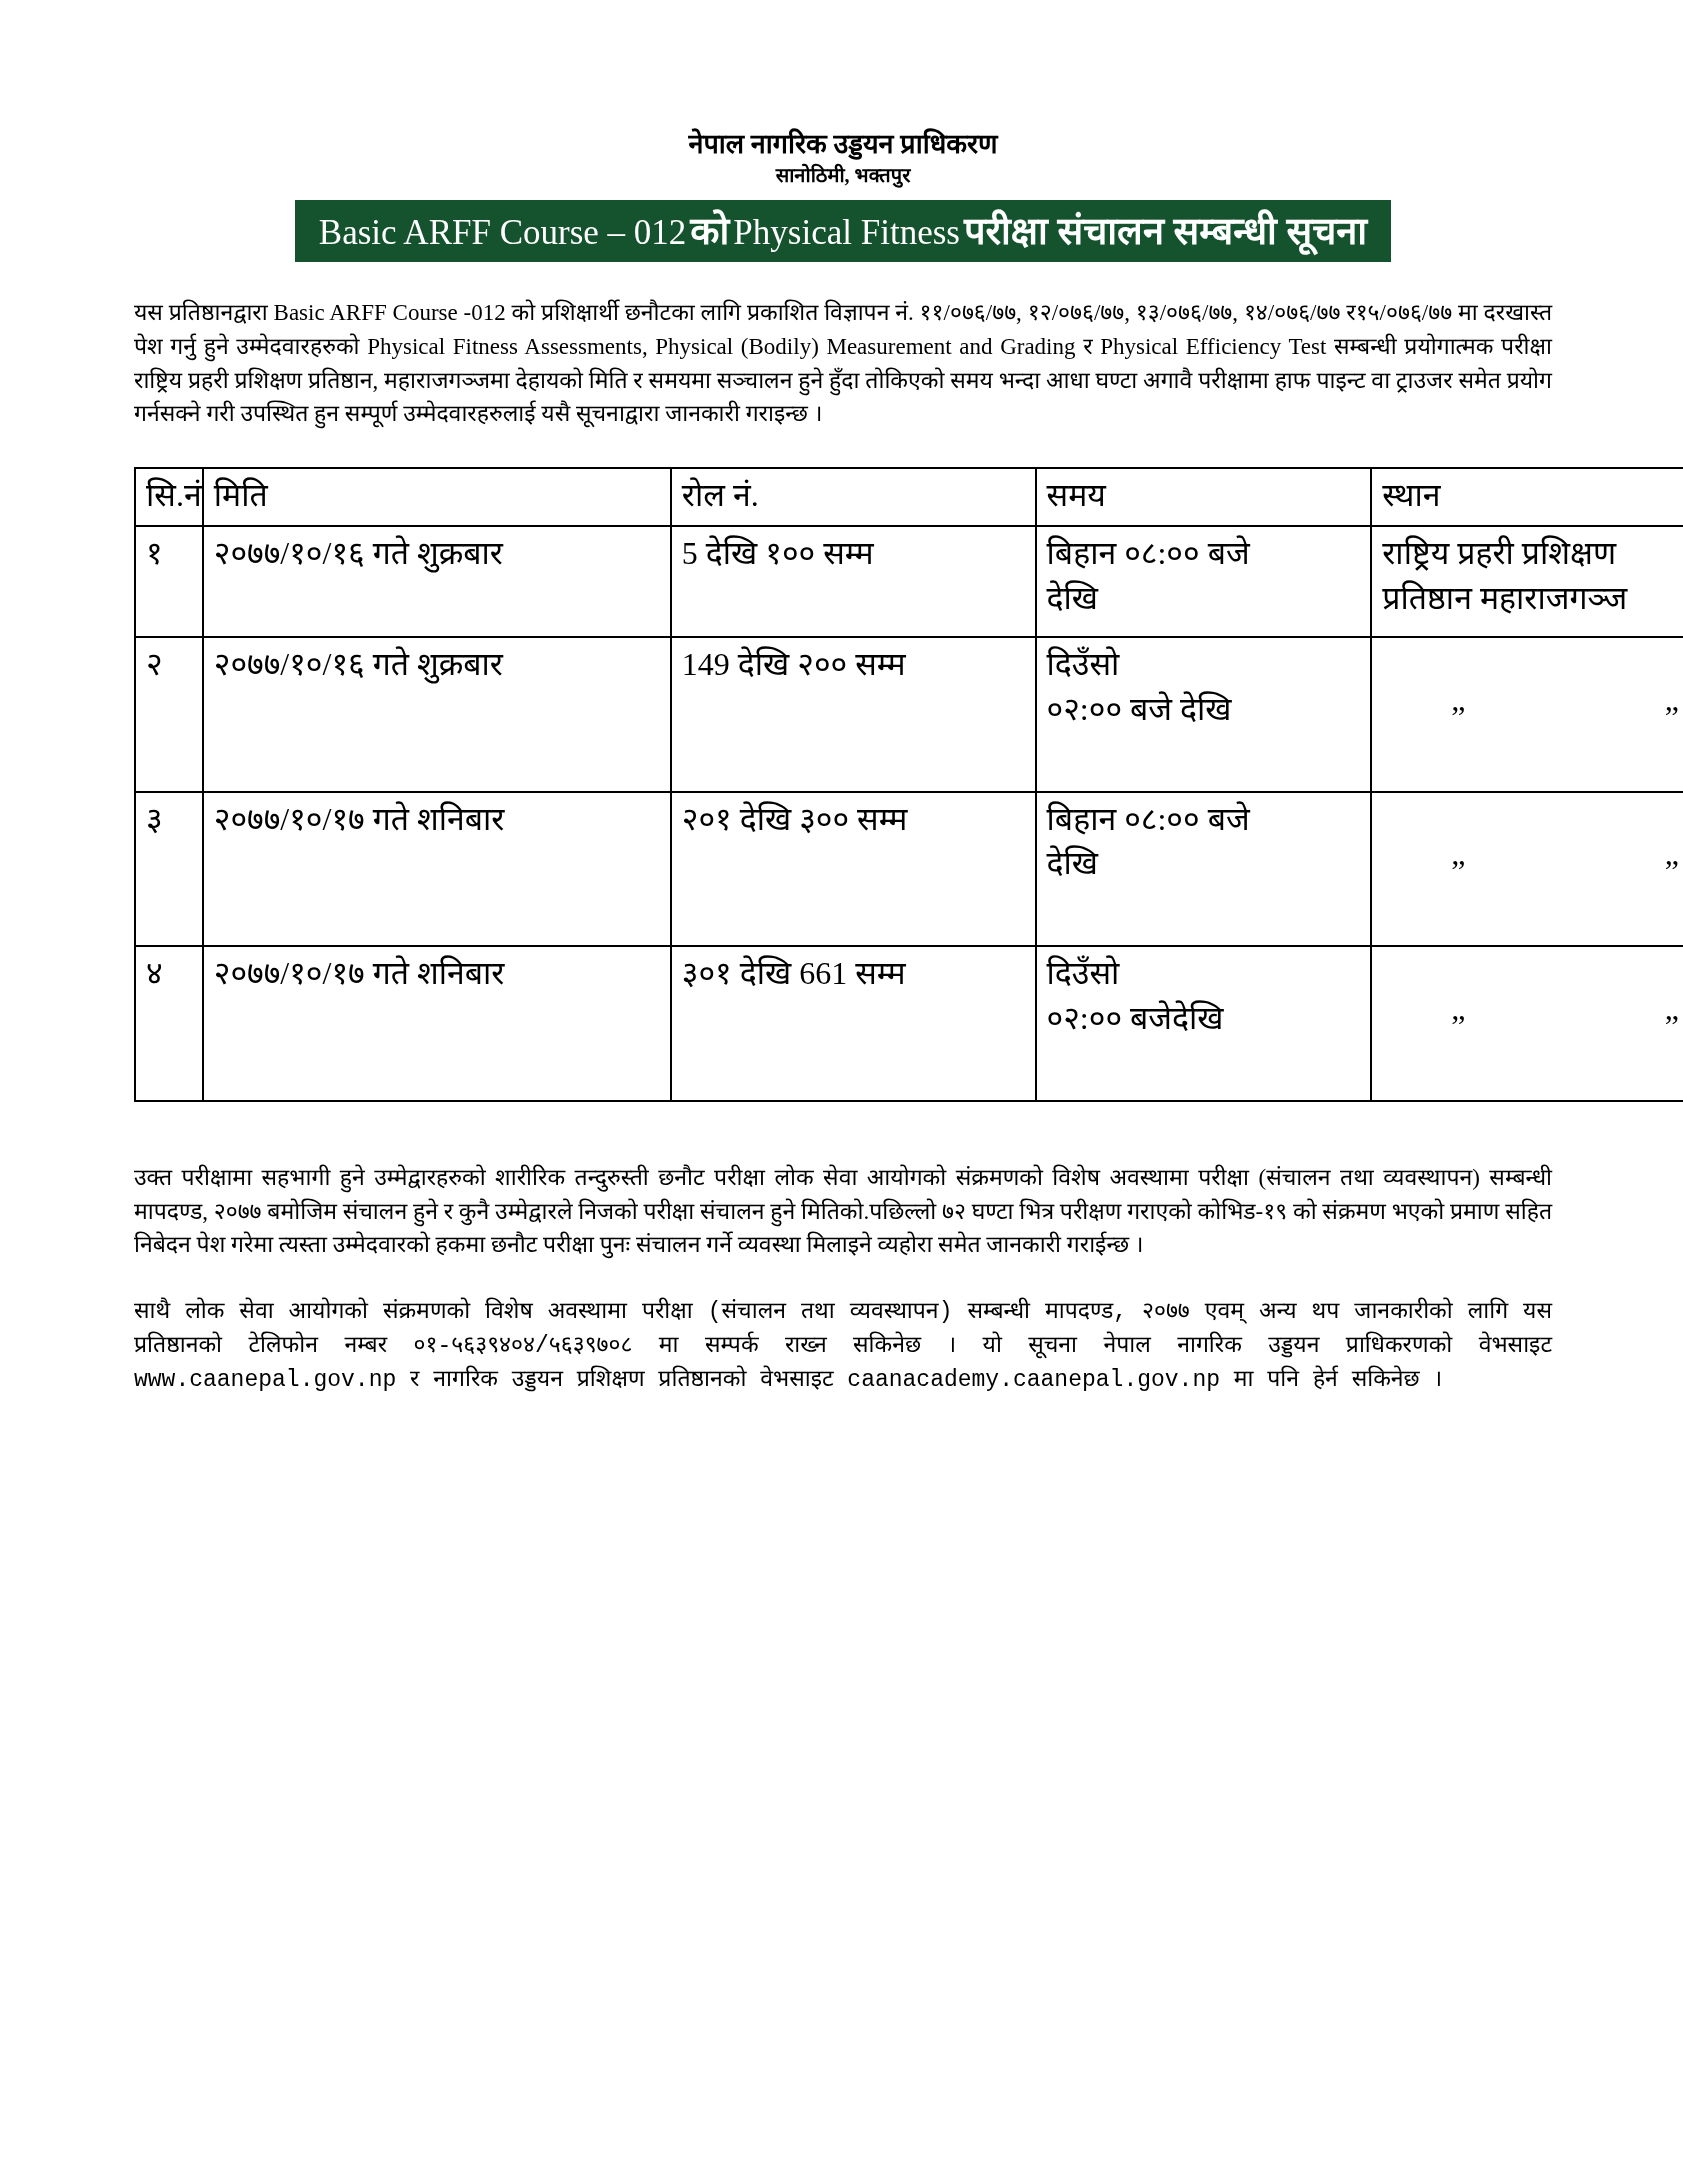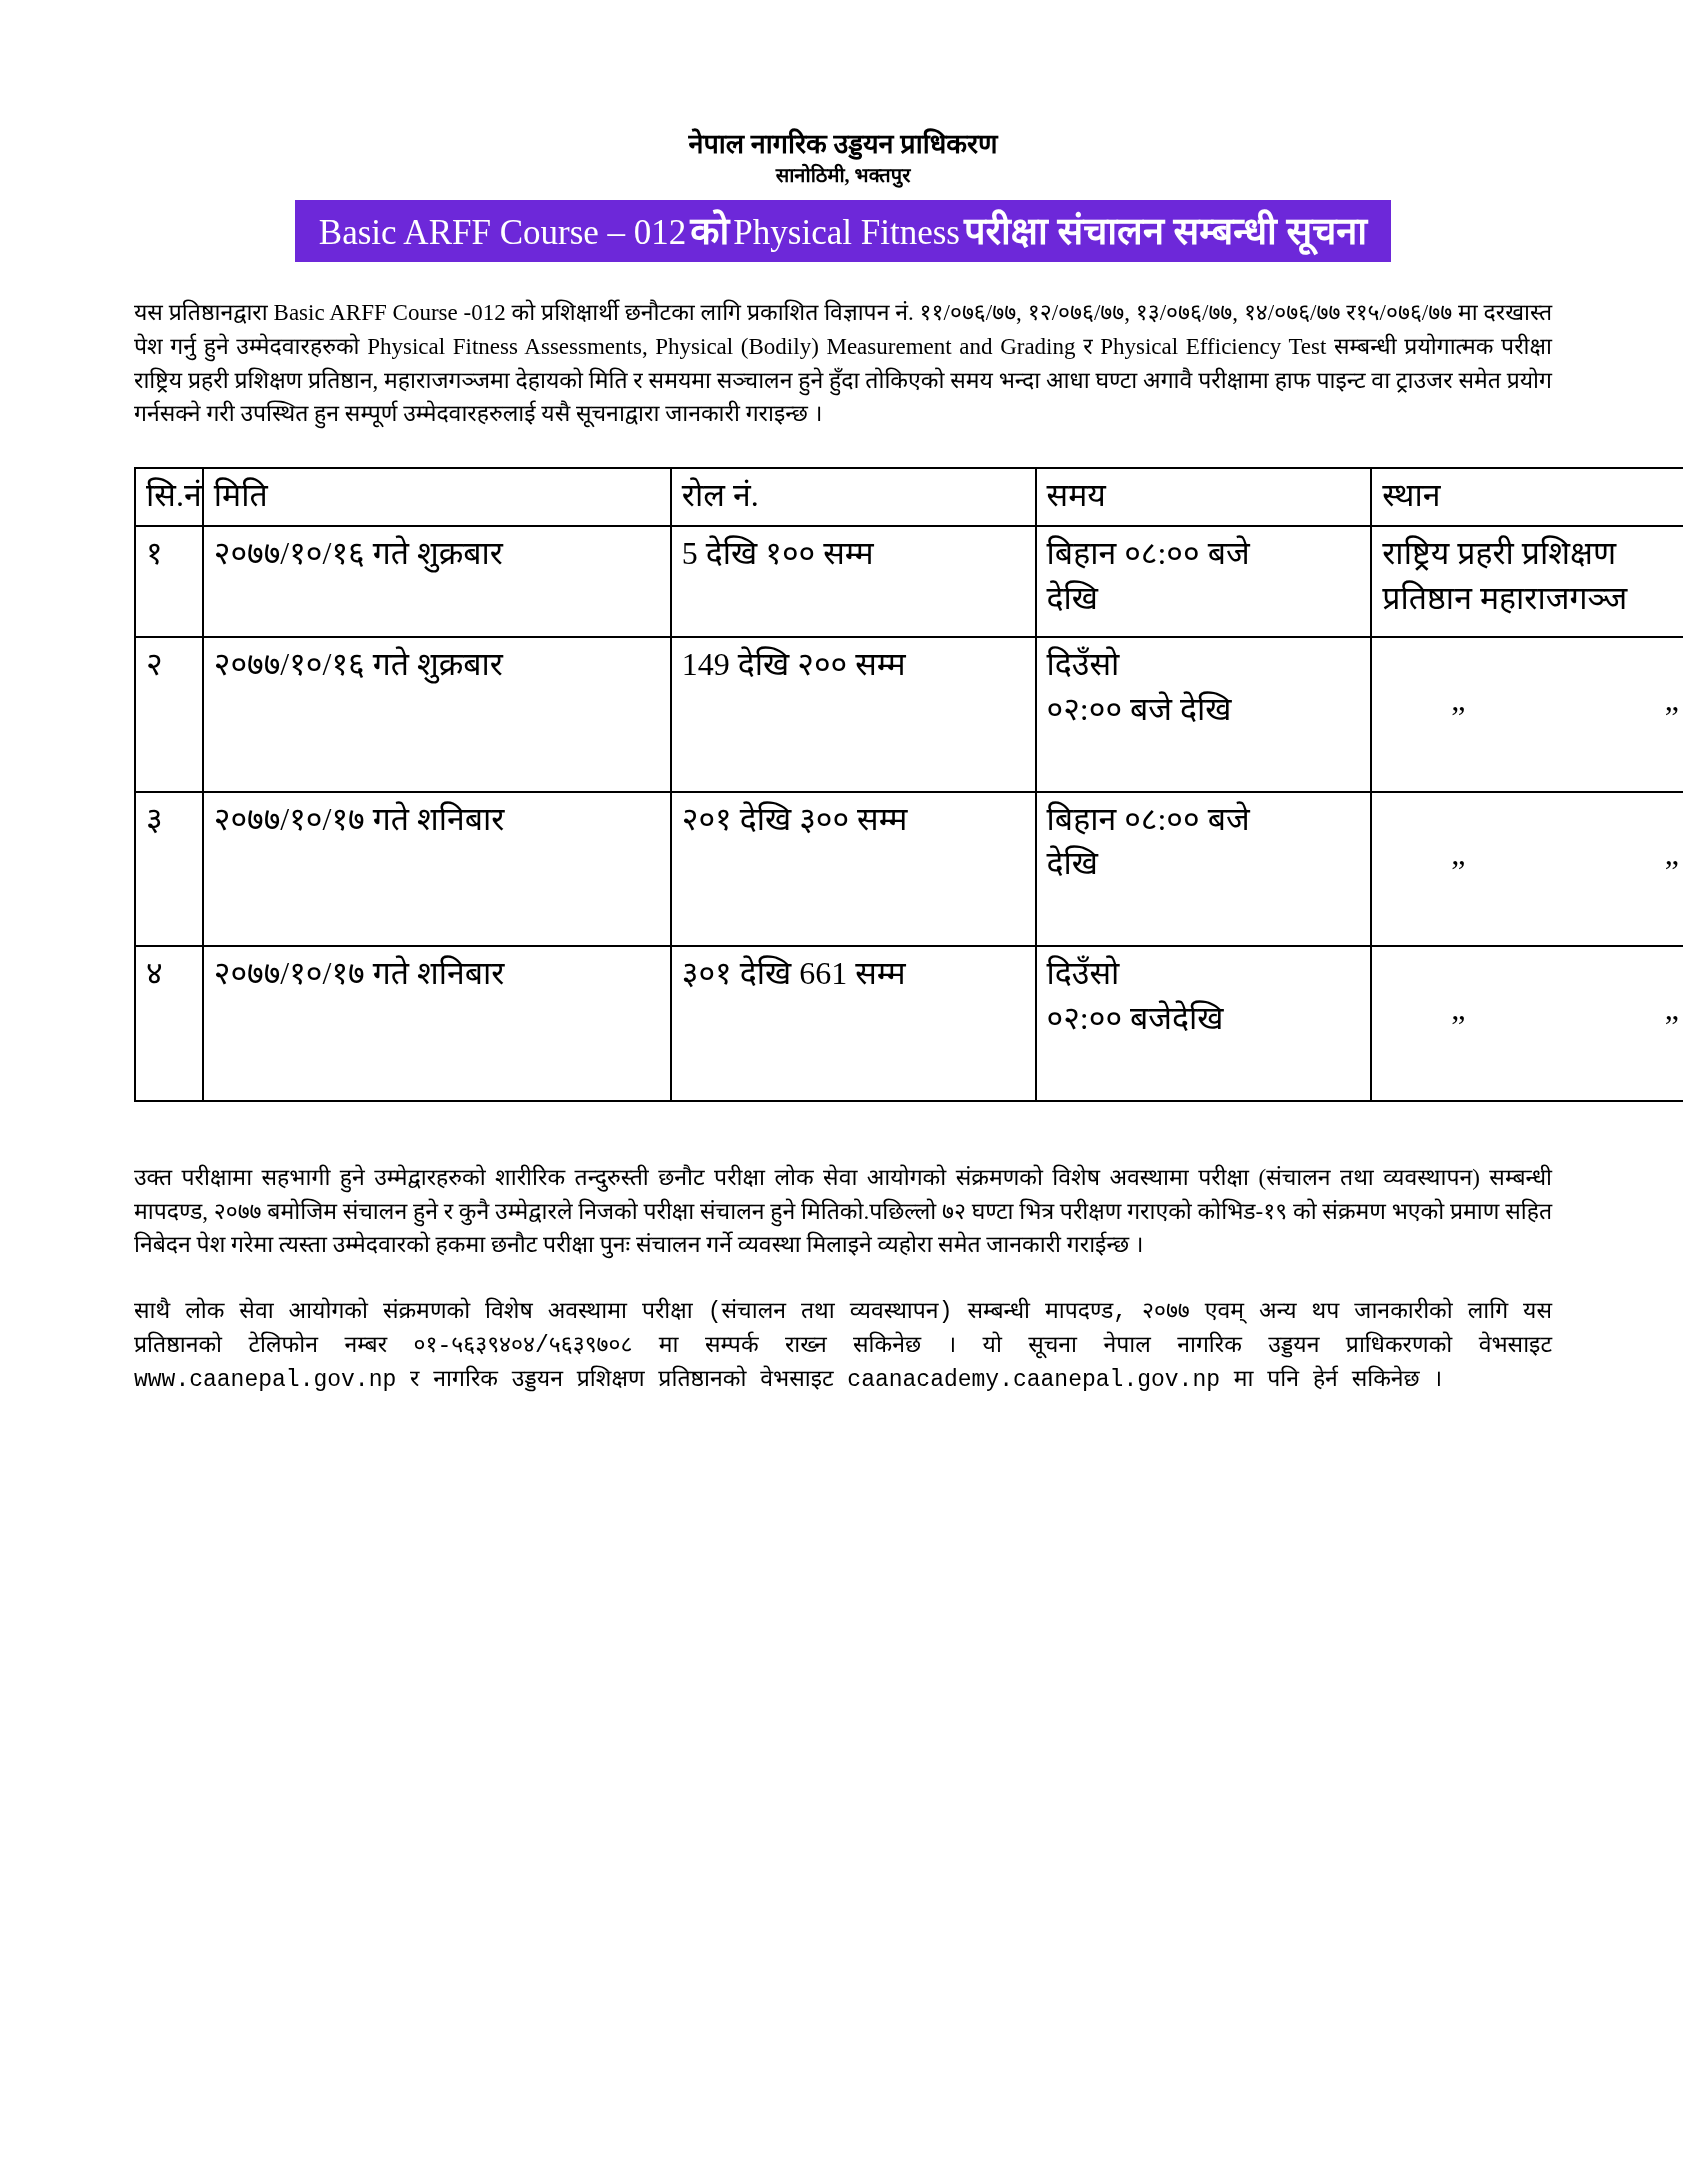--- a/index.html
+++ b/index.html
@@ -35,21 +35,21 @@
   }
   .org-line3 {
     font-size: 20px;
     font-weight: bold;
     line-height: 1.3;
   }
   .title-bar {
     margin: 12px auto 0 auto;
     width: fit-content;
     max-width: 100%;
-    background: #6d28d9;
+    background: #14532d;
     color: #ffffff;
     padding: 3px 24px 7px 24px;
     text-align: center;
     white-space: nowrap;
   }
   .title-bar .latin {
     font-size: 35px;
     font-weight: normal;
   }
   .title-bar .nep {

